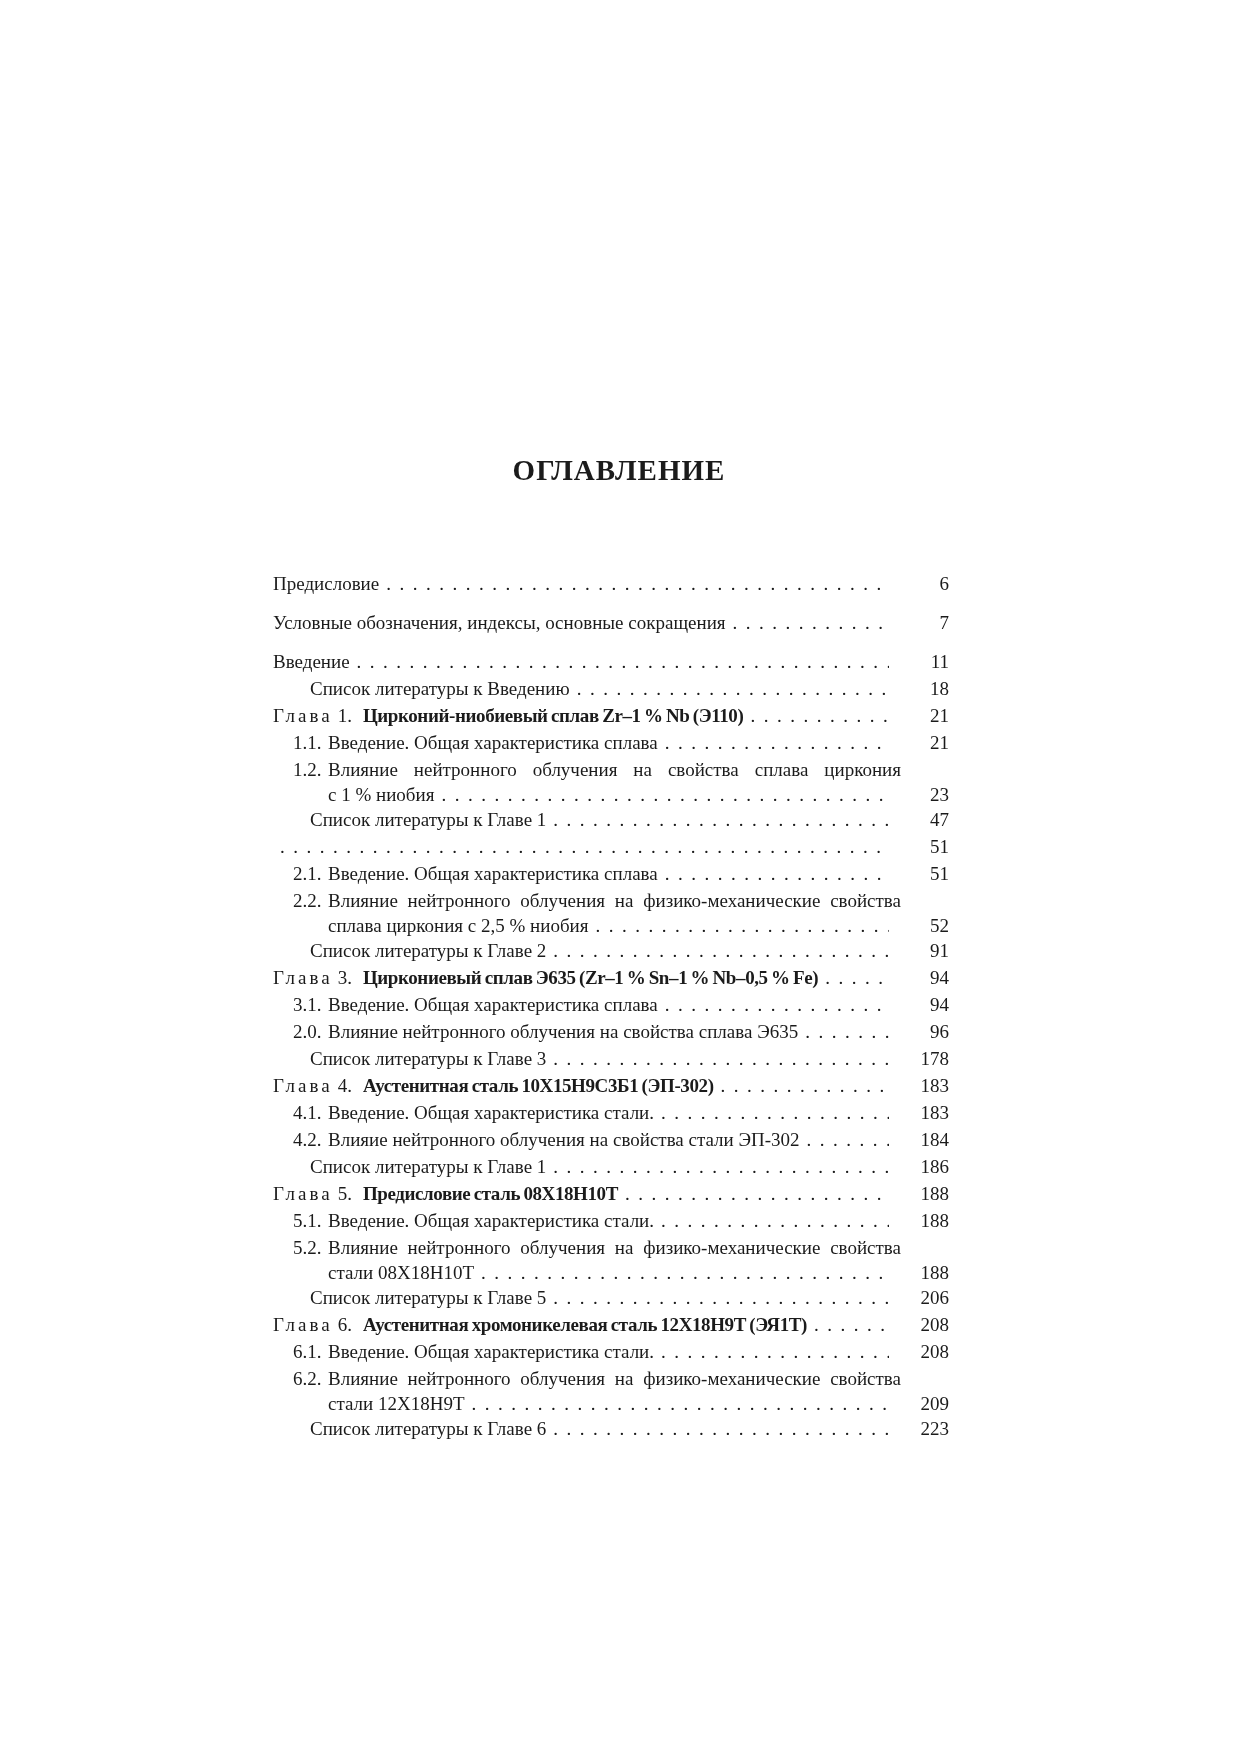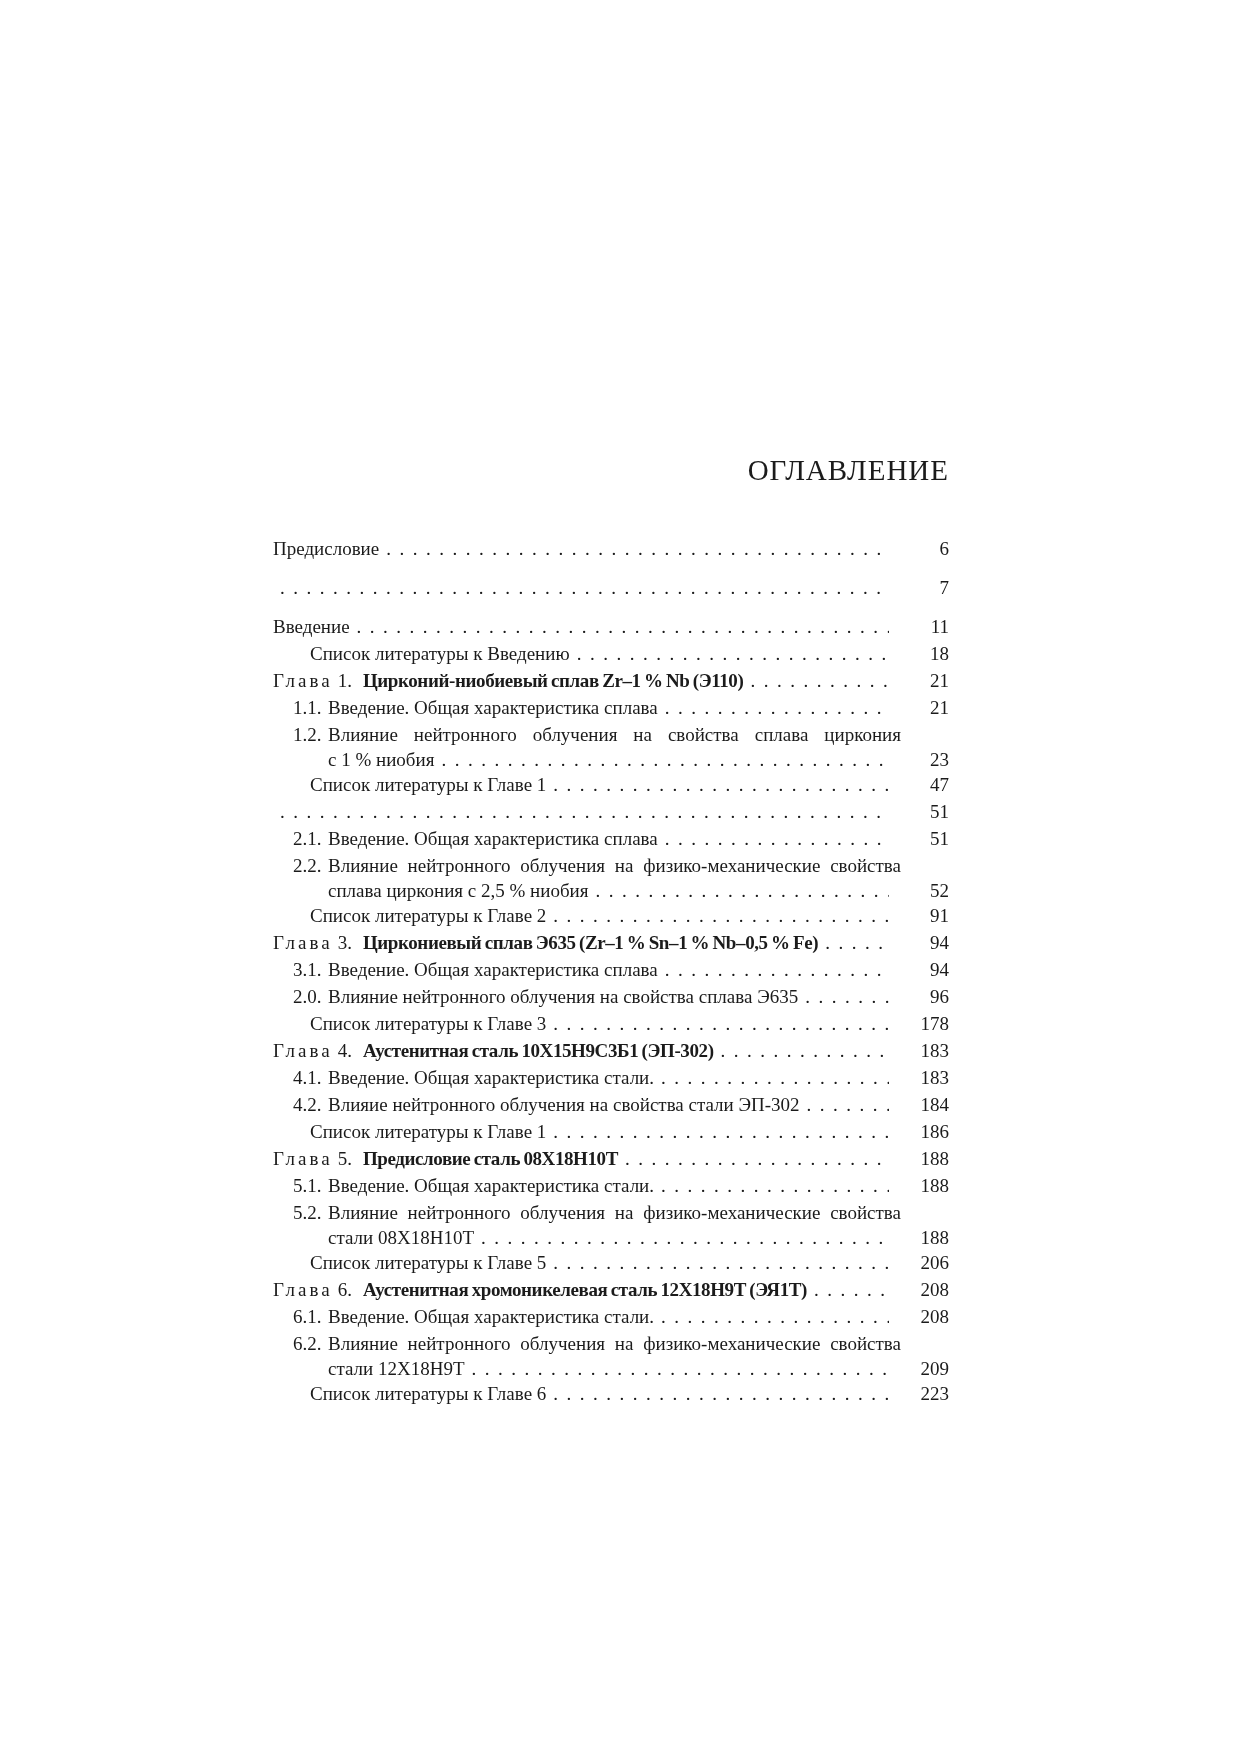--- a/index.html
+++ b/index.html
@@ -4,24 +4,24 @@
 <style>
   html,body{margin:0;padding:0;}
   body{
     width:1241px;height:1754px;position:relative;
     background:#ffffff;color:#1b1b1b;
     font-family:"Liberation Serif","DejaVu Serif",serif;
     font-size:19px;
   }
   .sheet{position:absolute;left:273px;top:0;width:676px;}
   .page-title{
-    position:absolute;top:454px;left:0;width:100%;
-    text-align:right;font-weight:normal;font-size:29px;letter-spacing:1px;
-  }
-  .toc{position:absolute;top:535px;left:0;width:100%;}
+    position:absolute;top:454px;left:8px;width:100%;
+    text-align:center;font-weight:bold;font-size:29px;letter-spacing:1px;
+  }
+  .toc{position:absolute;top:570px;left:0;width:100%;}
   .row{display:flex;align-items:baseline;line-height:27px;}
   .row .txt{white-space:nowrap;flex-shrink:0;}
   .dots{
     flex:1 1 auto;min-width:6px;overflow:hidden;white-space:nowrap;
     letter-spacing:8.5px;padding-left:7px;
   }
   .pagenum{min-width:46px;flex-shrink:0;text-align:right;padding-left:14px;}
   .gap{margin-top:12px;}
   
   .glava-word{letter-spacing:3px;}
@@ -44,20 +44,21 @@
 
 <div class="sheet">
   <div class="page-title">ОГЛАВЛЕНИЕ</div>
   <div class="toc" id="toc">
       <div class="row">
         <span class="txt">Предисловие</span>
         <span class="dots">................................................................................</span>
         <span class="pagenum">6</span>
       </div>
       <div class="row gap">
+        <span class="txt">Условные обозначения, индексы, основные сокращения</span>
         <span class="dots">................................................................................</span>
         <span class="pagenum">7</span>
       </div>
       <div class="row gap">
         <span class="txt">Введение</span>
         <span class="dots">................................................................................</span>
         <span class="pagenum">11</span>
       </div>
       <div class="row lst">
         <span class="txt">Список литературы к Введению</span>

